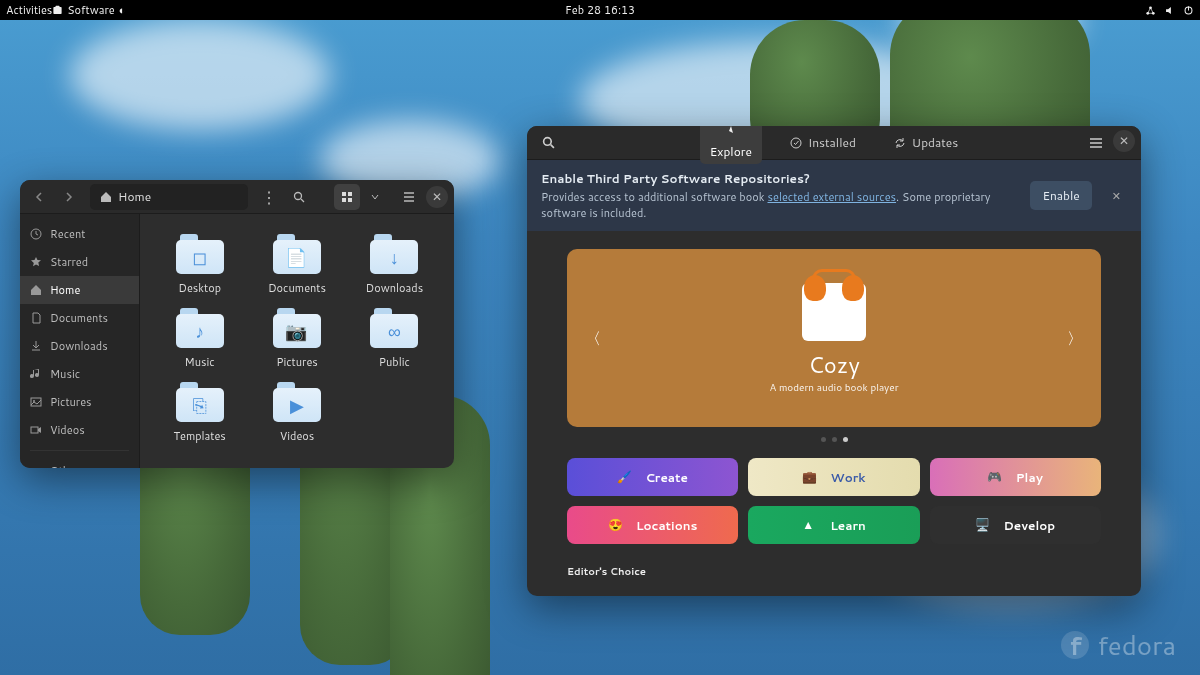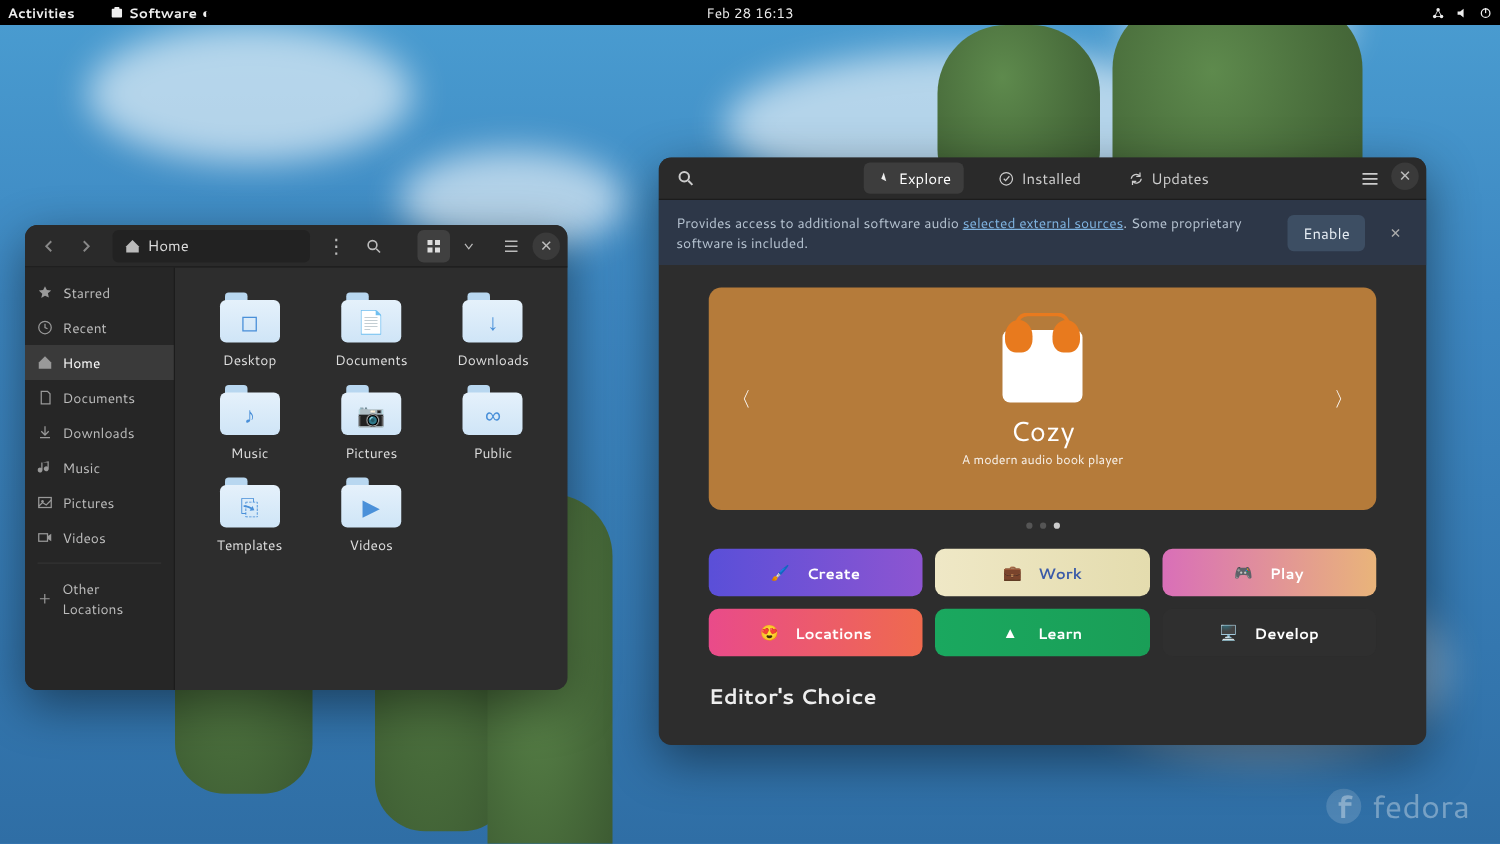--- a/index.html
+++ b/index.html
@@ -17,21 +17,21 @@
 .t1 { bottom: 40px; left: 140px; height: 280px; }
 .t2 { bottom: 10px; left: 300px; height: 420px; }
 .t3 { bottom: -40px; left: 390px; height: 320px; width: 100px; }
 .t4 { top: 0; right: 110px; width: 200px; height: 190px; }
 .t5 { top: 20px; right: 320px; width: 130px; height: 140px; }
 .fedora { position: absolute; right: 24px; bottom: 12px; color: rgba(255,255,255,0.35); font-size: 26px; display: flex; align-items: center; gap: 8px; }
 .fedora .dot { width: 28px; height: 28px; border-radius: 50%; background: rgba(255,255,255,0.15); display: flex; align-items: center; justify-content: center; font-weight: bold; }
 
 
 .topbar { position: absolute; top: 0; left: 0; right: 0; height: 20px; background: #000; color: #eee; font-size: 11px; display: flex; align-items: center; padding: 0 6px; z-index: 10; }
-.topbar .left { display: flex; align-items: center; gap: 28px; font-weight: bold; }
+.topbar .left { display: flex; align-items: center; gap: 0; }
 .topbar .center { position: absolute; left: 50%; transform: translateX(-50%); }
 .topbar .right { margin-left: auto; display: flex; align-items: center; gap: 8px; }
 .topbar .app { display: flex; align-items: center; gap: 4px; }
 .mini-ico { width: 11px; height: 11px; display: inline-block; }
 
 
 .window { position: absolute; border-radius: 10px; overflow: hidden; box-shadow: 0 12px 40px rgba(0,0,0,0.45); background: #2d2d2d; color: #ddd; }
 .hb { height: 34px; background: #2a2a2a; display: flex; align-items: center; gap: 4px; padding: 0 6px; border-bottom: 1px solid #1c1c1c; }
 .hbtn { width: 26px; height: 26px; border-radius: 5px; display: flex; align-items: center; justify-content: center; color: #bbb; }
 .hbtn.round { width: 22px; height: 22px; border-radius: 50%; background: #3a3a3a; font-size: 12px;}
@@ -50,21 +50,21 @@
 .folder .ficon { width: 48px; height: 40px; position: relative; }
 .folder .ficon .tab { position: absolute; top: 0; left: 4px; width: 18px; height: 8px; background: #b8d7f0; border-radius: 3px 3px 0 0; }
 .folder .ficon .base { position: absolute; top: 6px; left: 0; right: 0; bottom: 0; background: linear-gradient(#e5f1fb, #cfe5f7); border-radius: 5px; display: flex; align-items: center; justify-content: center; }
 .folder .ficon .glyph { color: #4a90d9; font-size: 18px; }
 
 
 .soft .hb { justify-content: center; gap: 18px; }
 .soft .hb .hbtn.first { position: absolute; left: 8px; }
 .soft .hb .right-ctrls { position: absolute; right: 6px; display: flex; gap: 4px; }
 .soft .nav { display: flex; align-items: center; gap: 6px; font-size: 12px; padding: 4px 10px; border-radius: 5px; color: #ccc; }
-.soft .nav.active { background: #3d3d3d; color: #fff; }
+.soft .nav.active { background: #3d3d3d; color: #fff; flex-direction: column; }
 .soft .banner { background: #2d3748; padding: 10px 14px; font-size: 11px; display: flex; align-items: center; gap: 14px; }
 .soft .banner .txt { flex: 1; color: #b5c2d0; }
 .soft .banner .txt b { color: #e5ecf3; display: block; margin-bottom: 2px; font-size: 12px; }
 .soft .banner .txt .link { color: #7fb3e0; text-decoration: underline; }
 .soft .banner .btn { background: #3d4e63; color: #e5ecf3; padding: 6px 12px; border-radius: 5px; font-size: 12px; margin-left: 12px; }
 .soft .banner .x { color: #aaa; padding: 4px 6px; cursor: pointer; }
 .soft .body { padding: 18px 40px; height: calc(100% - 34px - 44px); overflow: hidden; }
 .soft .hero { background: #b57b3a; border-radius: 10px; position: relative; height: 178px; display: flex; flex-direction: column; align-items: center; justify-content: center; color: #fff; margin-bottom: 26px; }
 .soft .hero .app-ico { width: 64px; height: 58px; background: #fff; border-radius: 6px; position: relative; margin-bottom: 8px; }
 .soft .hero .hp-l, .soft .hero .hp-r { position: absolute; width: 22px; height: 26px; background: #e87a1e; border-radius: 50% 50% 40% 40%; top: -8px; }
@@ -75,21 +75,21 @@
 .soft .hero .sub { font-size: 10px; opacity: .9; }
 .soft .hero .arrow { position: absolute; top: 50%; transform: translateY(-50%); color: #fff; font-size: 16px; padding: 8px; cursor: pointer; }
 .soft .hero .arrow.l { left: 10px; }
 .soft .hero .arrow.r { right: 10px; }
 .soft .dots { display: flex; gap: 6px; justify-content: center; margin: -16px 0 16px; }
 .soft .dots span { width: 5px; height: 5px; border-radius: 50%; background: #555; }
 .soft .dots span.active { background: #ccc; }
 .soft .cats { display: grid; grid-template-columns: repeat(3,1fr); gap: 10px; margin-bottom: 20px; }
 .soft .cat { height: 38px; border-radius: 8px; display: flex; align-items: center; justify-content: center; gap: 10px; color: #fff; font-size: 12px; font-weight: bold; cursor: pointer; }
 .soft .cat .ci { width: 18px; height: 18px; }
-.soft h3 { font-size: 17px; color: #eee; }
+.soft h3 { font-size: 10px; color: #eee; }
 
 
 svg { display: block; }
 </style>
 </head>
 <body>
 
 <div class="wallpaper">
   <div class="cloud c1"></div>
     <div class="cloud c2"></div>
@@ -127,21 +127,21 @@
     <svg class="mini-ico" viewBox="0 0 16 16">
         <path d="M3 6v4h3l4 3V3L6 6Z" fill="#eee"></path>
       </svg>
     <svg class="mini-ico" viewBox="0 0 16 16">
         <circle cx="8" cy="8" r="5" stroke="#eee" fill="none" stroke-width="1.5"></circle>
         <rect x="7.3" y="2" width="1.4" height="6" fill="#eee"></rect>
       </svg>
   </div>
 </div>
 
-<div class="window files" style="left:20px; top:180px; width:434px; height:372px;">
+<div class="window files" style="left:20px; top:180px; width:434px; height:288px;">
   <div class="hb">
     <div class="hbtn">
         <svg width="12" height="12" viewBox="0 0 12 12">
           <path d="M8 2 4 6l4 4" stroke="#888" fill="none" stroke-width="1.5"></path>
         </svg>
       </div>
     <div class="hbtn">
         <svg width="12" height="12" viewBox="0 0 12 12">
           <path d="M4 2 8 6l-4 4" stroke="#888" fill="none" stroke-width="1.5"></path>
         </svg>
@@ -179,30 +179,30 @@
         <svg width="12" height="12">
           <path d="M1 2h10M1 6h10M1 10h10" stroke="#bbb" stroke-width="1.3"></path>
         </svg>
       </div>
     <div class="hbtn round">✕</div>
   </div>
   <div class="body">
     <div class="sidebar" id="files-sidebar">
         <div class="sb-item">
           <svg width="12" height="12" viewBox="0 0 12 12">
-            <path d="M6 1l1.5 3 3.5.3-2.7 2.3.8 3.4L6 8.5 3 10.3l.8-3.4L1 4.3l3.5-.3Z" fill="#999"></path>
-          </svg>
-          <span>Starred</span>
-        </div>
-        <div class="sb-item">
-          <svg width="12" height="12" viewBox="0 0 12 12">
             <circle cx="6" cy="6" r="5" stroke="#999" fill="none"></circle>
             <path d="M6 3v3l2 1" stroke="#999" fill="none"></path>
           </svg>
           <span>Recent</span>
+        </div>
+        <div class="sb-item">
+          <svg width="12" height="12" viewBox="0 0 12 12">
+            <path d="M6 1l1.5 3 3.5.3-2.7 2.3.8 3.4L6 8.5 3 10.3l.8-3.4L1 4.3l3.5-.3Z" fill="#999"></path>
+          </svg>
+          <span>Starred</span>
         </div>
         <div class="sb-item active">
           <svg width="12" height="12" viewBox="0 0 12 12">
             <path d="M1 6 6 1l5 5v5H1Z" fill="#999"></path>
           </svg>
           <span>Home</span>
         </div>
         <div class="sb-item">
           <svg width="12" height="12" viewBox="0 0 12 12">
             <path d="M3 1h5l2 2v8H3Z" fill="none" stroke="#999"></path>
@@ -354,22 +354,23 @@
       <div class="hbtn">
           <svg width="14" height="12">
             <path d="M1 2h12M1 6h12M1 10h12" stroke="#ccc" stroke-width="1.4"></path>
           </svg>
         </div>
       <div class="hbtn round">✕</div>
     </div>
   </div>
   <div class="banner">
     <div class="txt">
+      <b>Enable Third Party Software Repositories?</b>
       <span>
-        <span>Provides access to additional software audio </span><span class="link">selected external sources</span><span>. Some proprietary software is included.</span>
+        <span>Provides access to additional software book </span><span class="link">selected external sources</span><span>. Some proprietary software is included.</span>
       </span>
     </div>
     <div class="btn">Enable</div>
     <div class="x">✕</div>
   </div>
   <div class="body">
     <div class="hero">
       <div class="arrow l">〈</div>
       <div class="arrow r">〉</div>
       <div class="app-ico">

